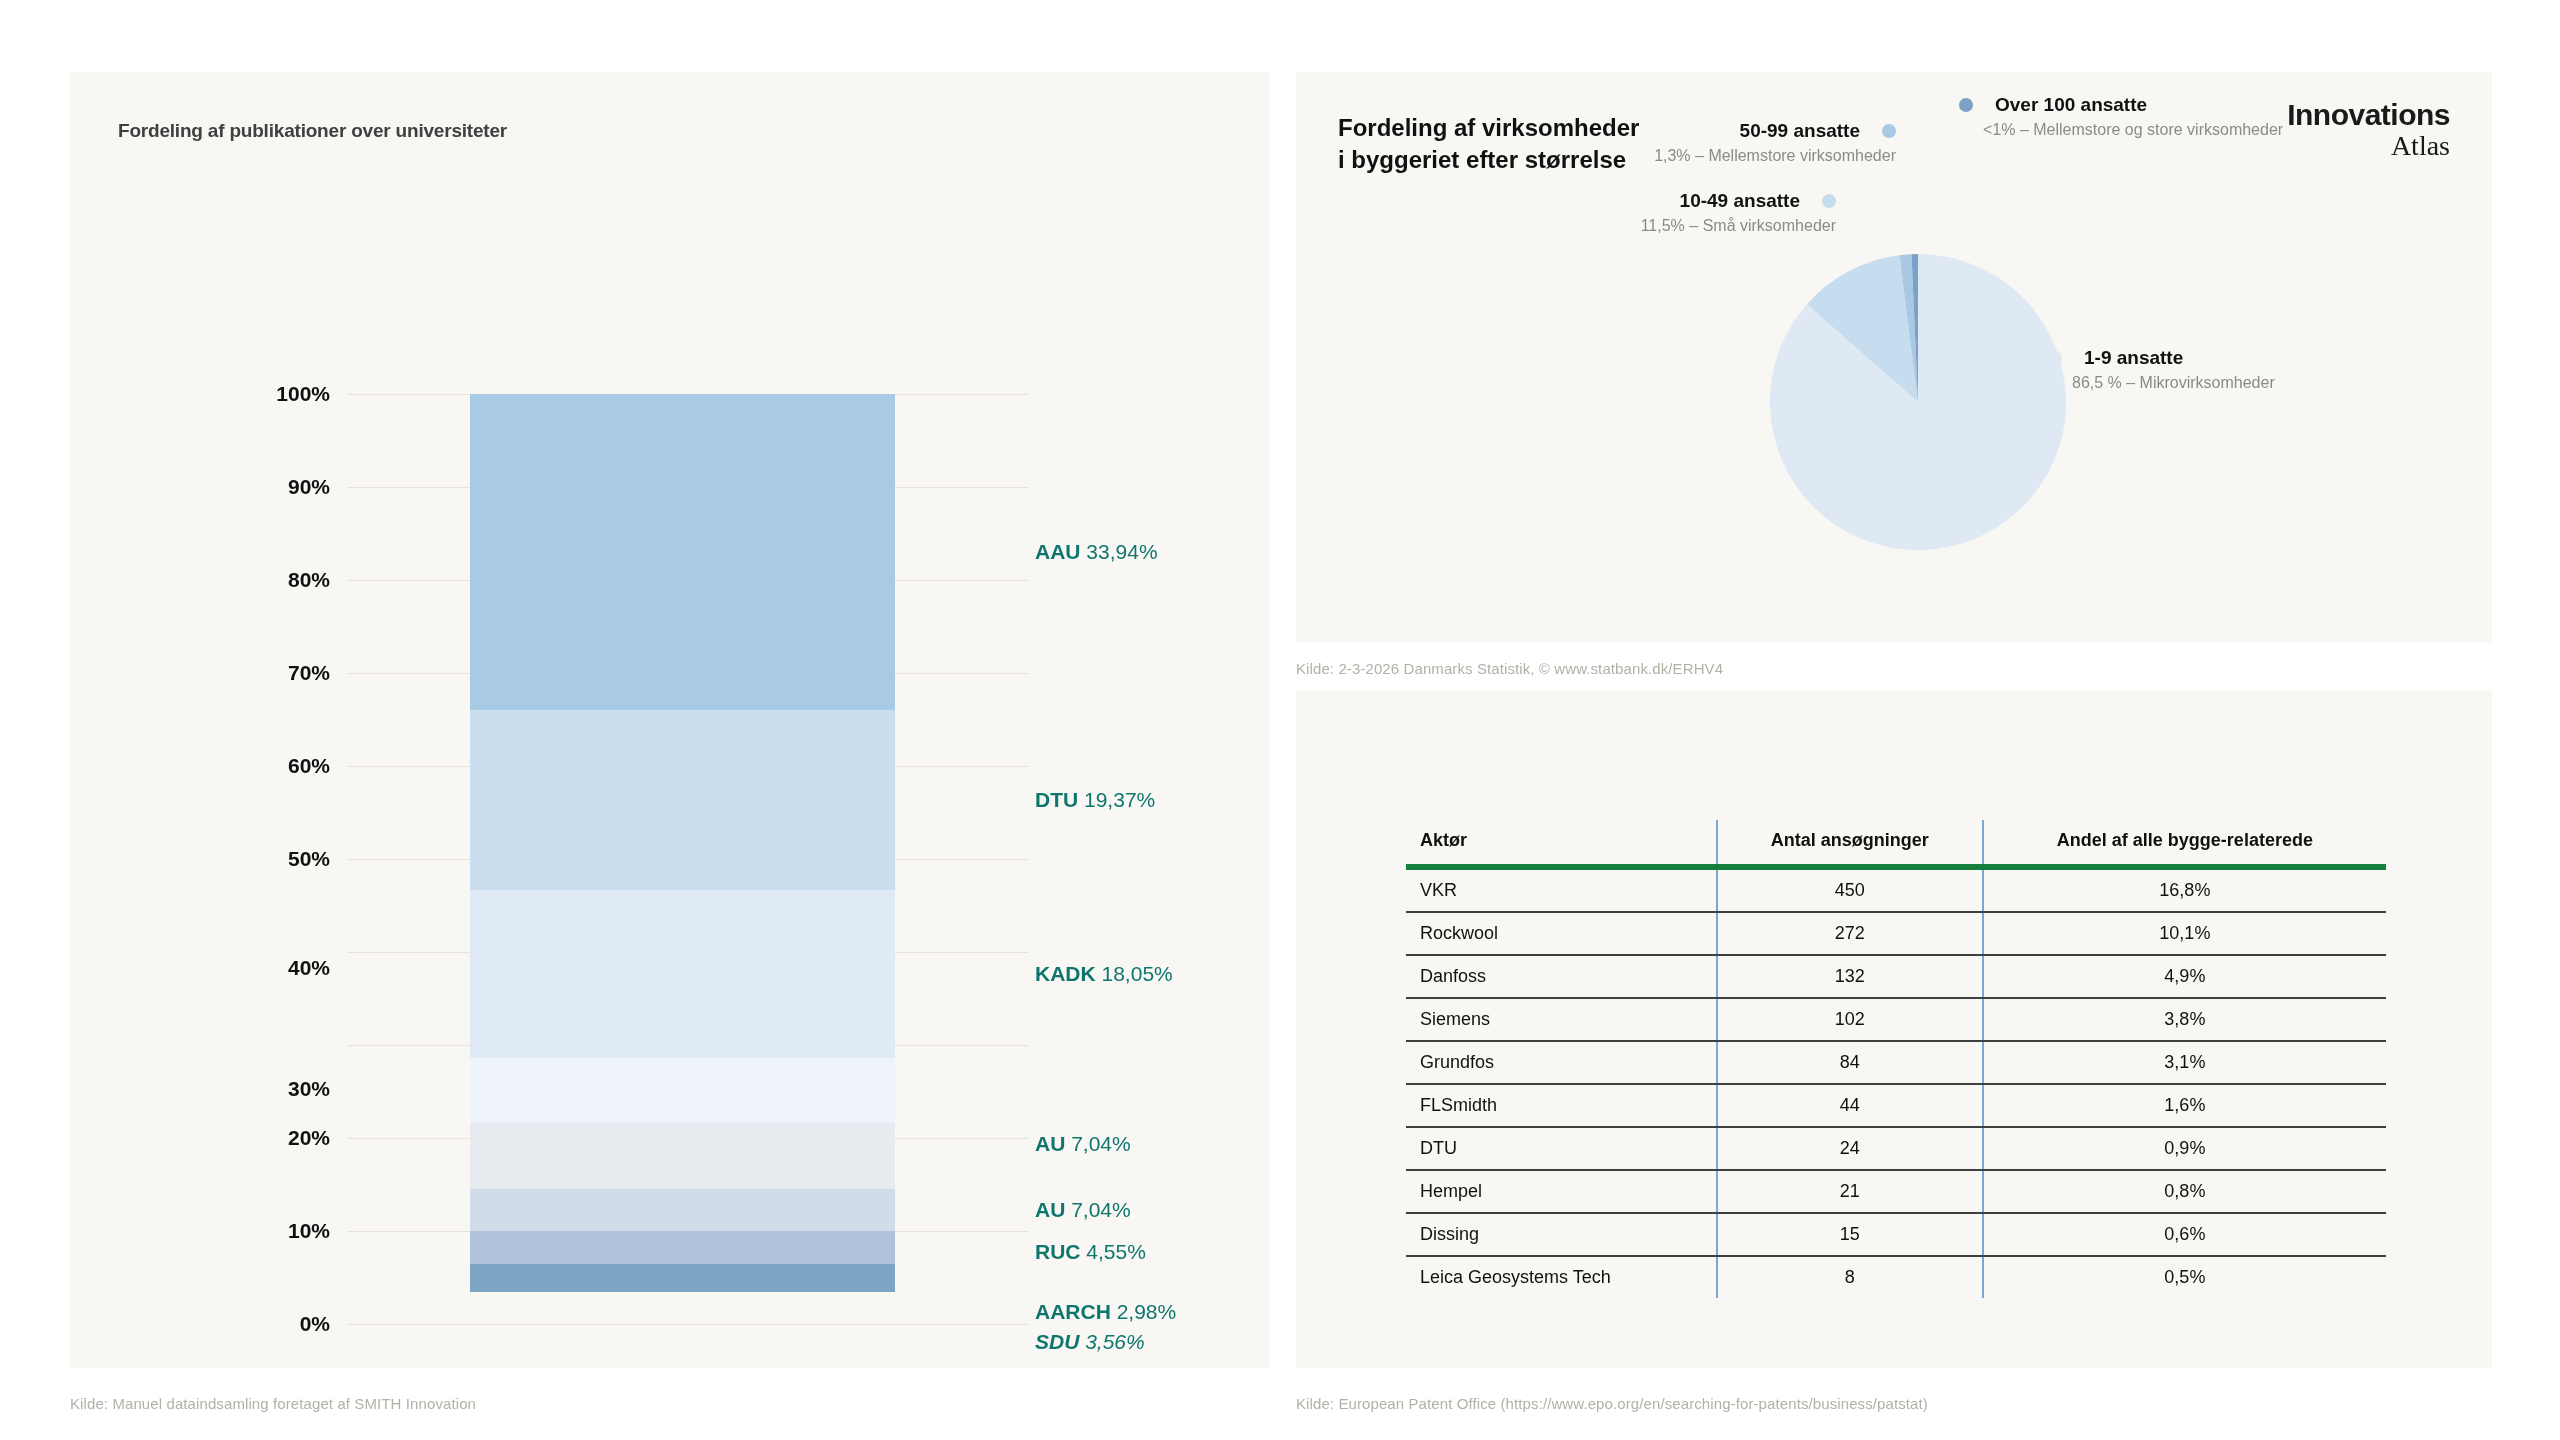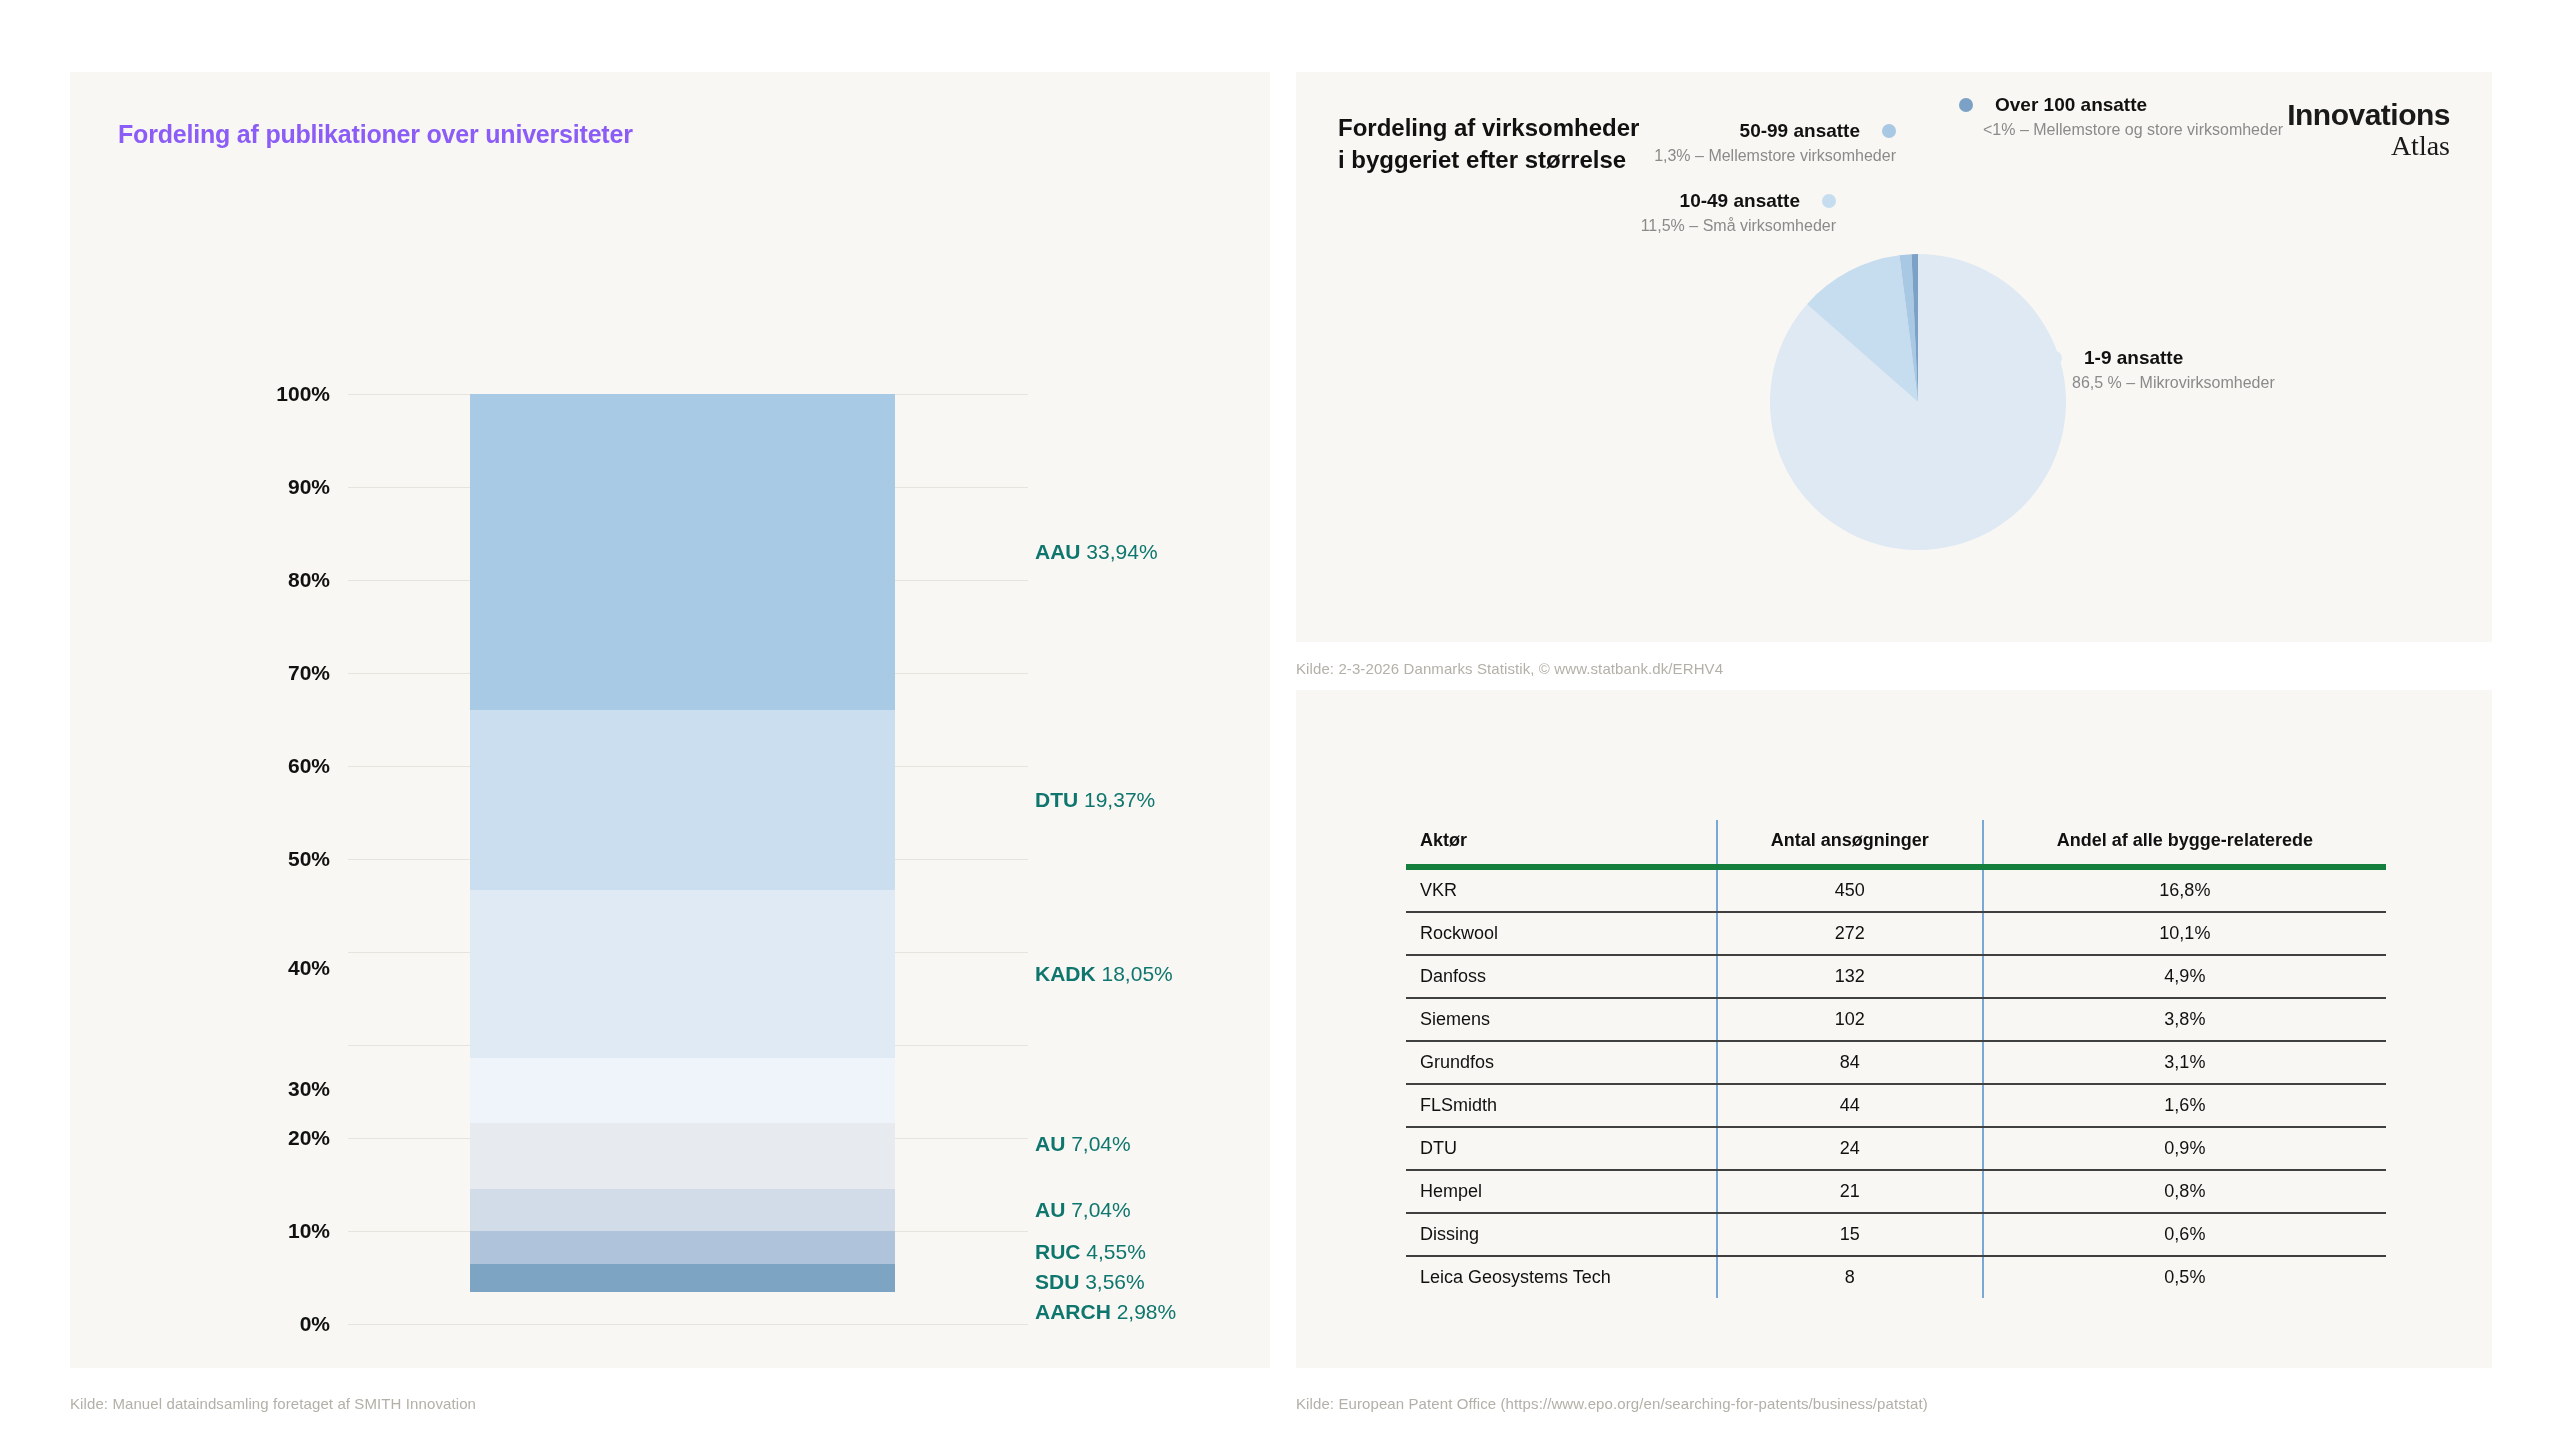--- a/index.html
+++ b/index.html
@@ -11,21 +11,21 @@
   }
   .canvas { position: relative; width: 2560px; height: 1440px; background: #ffffff; }
 
   
   .panel { position: absolute; background: #f8f7f3; }
 
   
   #left-panel { left: 70px; top: 72px; width: 1200px; height: 1296px; }
   #left-title {
     position: absolute; left: 48px; top: 48px;
-    font-size: 25px; font-weight: 700; color: #8b5cf6; letter-spacing: -0.2px;
+    font-size: 19px; font-weight: 700; color: #404040; letter-spacing: -0.2px;
   }
   #plot-area { position: absolute; left: 0; top: 0; width: 1200px; height: 1296px; }
 
   .gridline {
     position: absolute; left: 278px; width: 680px; height: 1px;
     background: #e6e4dd;
   }
   .ytick {
     position: absolute; right: 0; width: 100px; text-align: right;
     font-size: 21px; font-weight: 700; color: #111111;
@@ -171,21 +171,21 @@
           <div class="seg" style="height: 33.108px; background: rgb(175, 195, 218);"></div>
           <div class="seg" style="height: 27.714px; background: rgb(126, 164, 196);"></div>
         </div>
       <div id="seg-labels">
           <div class="seg-label" style="top: 479.821px;"><b>AAU</b><span> 33,94%</span></div>
           <div class="seg-label" style="top: 727.712px;"><b>DTU</b><span> 19,37%</span></div>
           <div class="seg-label" style="top: 901.716px;"><b>KADK</b><span> 18,05%</span></div>
           <div class="seg-label" style="top: 1072px;"><b>AU</b><span> 7,04%</span></div>
           <div class="seg-label" style="top: 1138px;"><b>AU</b><span> 7,04%</span></div>
           <div class="seg-label" style="top: 1180px;"><b>RUC</b><span> 4,55%</span></div>
-          <div class="seg-label" style="top: 1210px;"><b>SDU</b><span> 3,56%</span></div>
+          <div class="seg-label" style="top: 1270px; font-style: italic;"><b>SDU</b><span> 3,56%</span></div>
           <div class="seg-label" style="top: 1240px;"><b>AARCH</b><span> 2,98%</span></div>
         </div>
     </div>
   </div>
   <div class="source" style="left:70px; top:1395px;">Kilde: Manuel dataindsamling foretaget af SMITH Innovation</div>
 
   <div class="panel" id="pie-panel">
     <div id="pie-title">
       <div>Fordeling af virksomheder</div>
       <div>i byggeriet efter størrelse</div>

